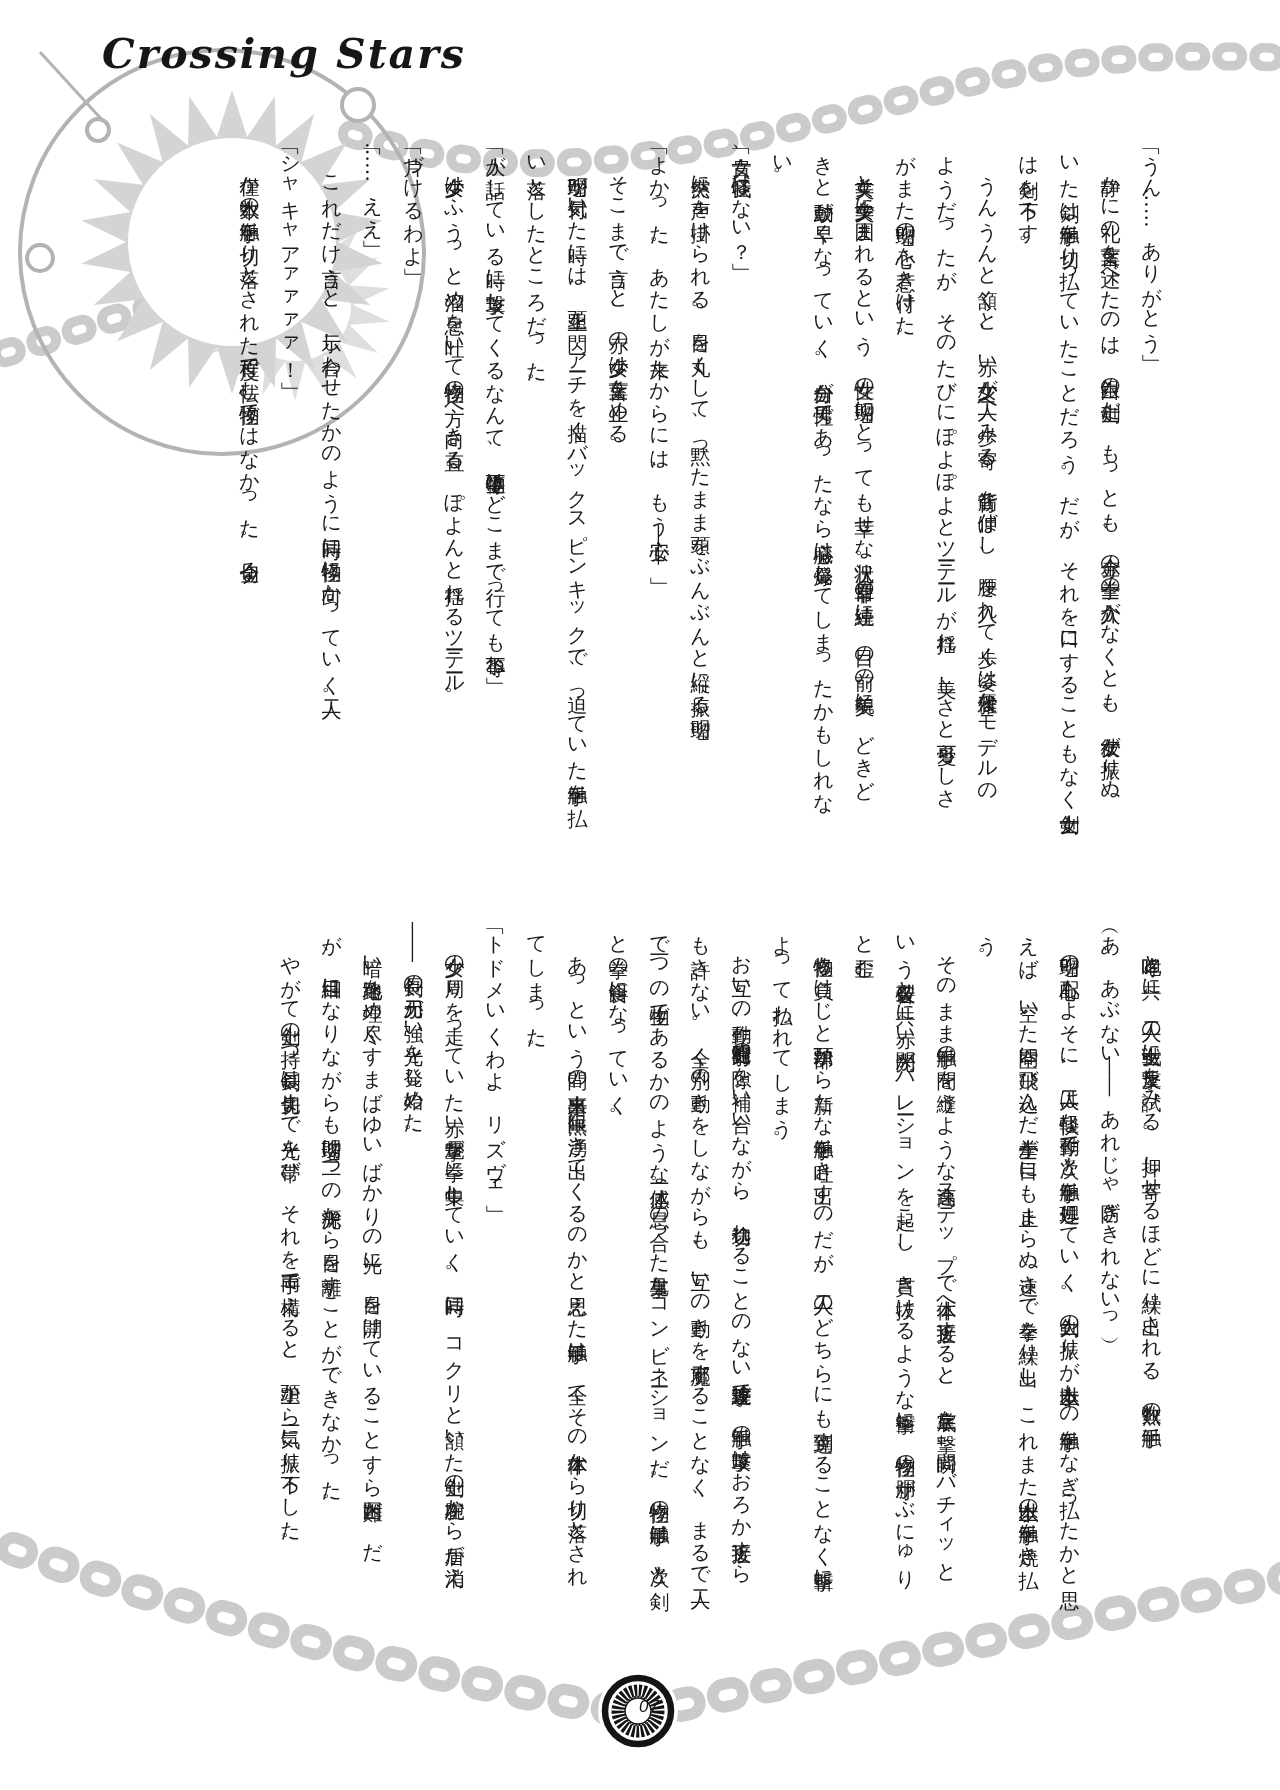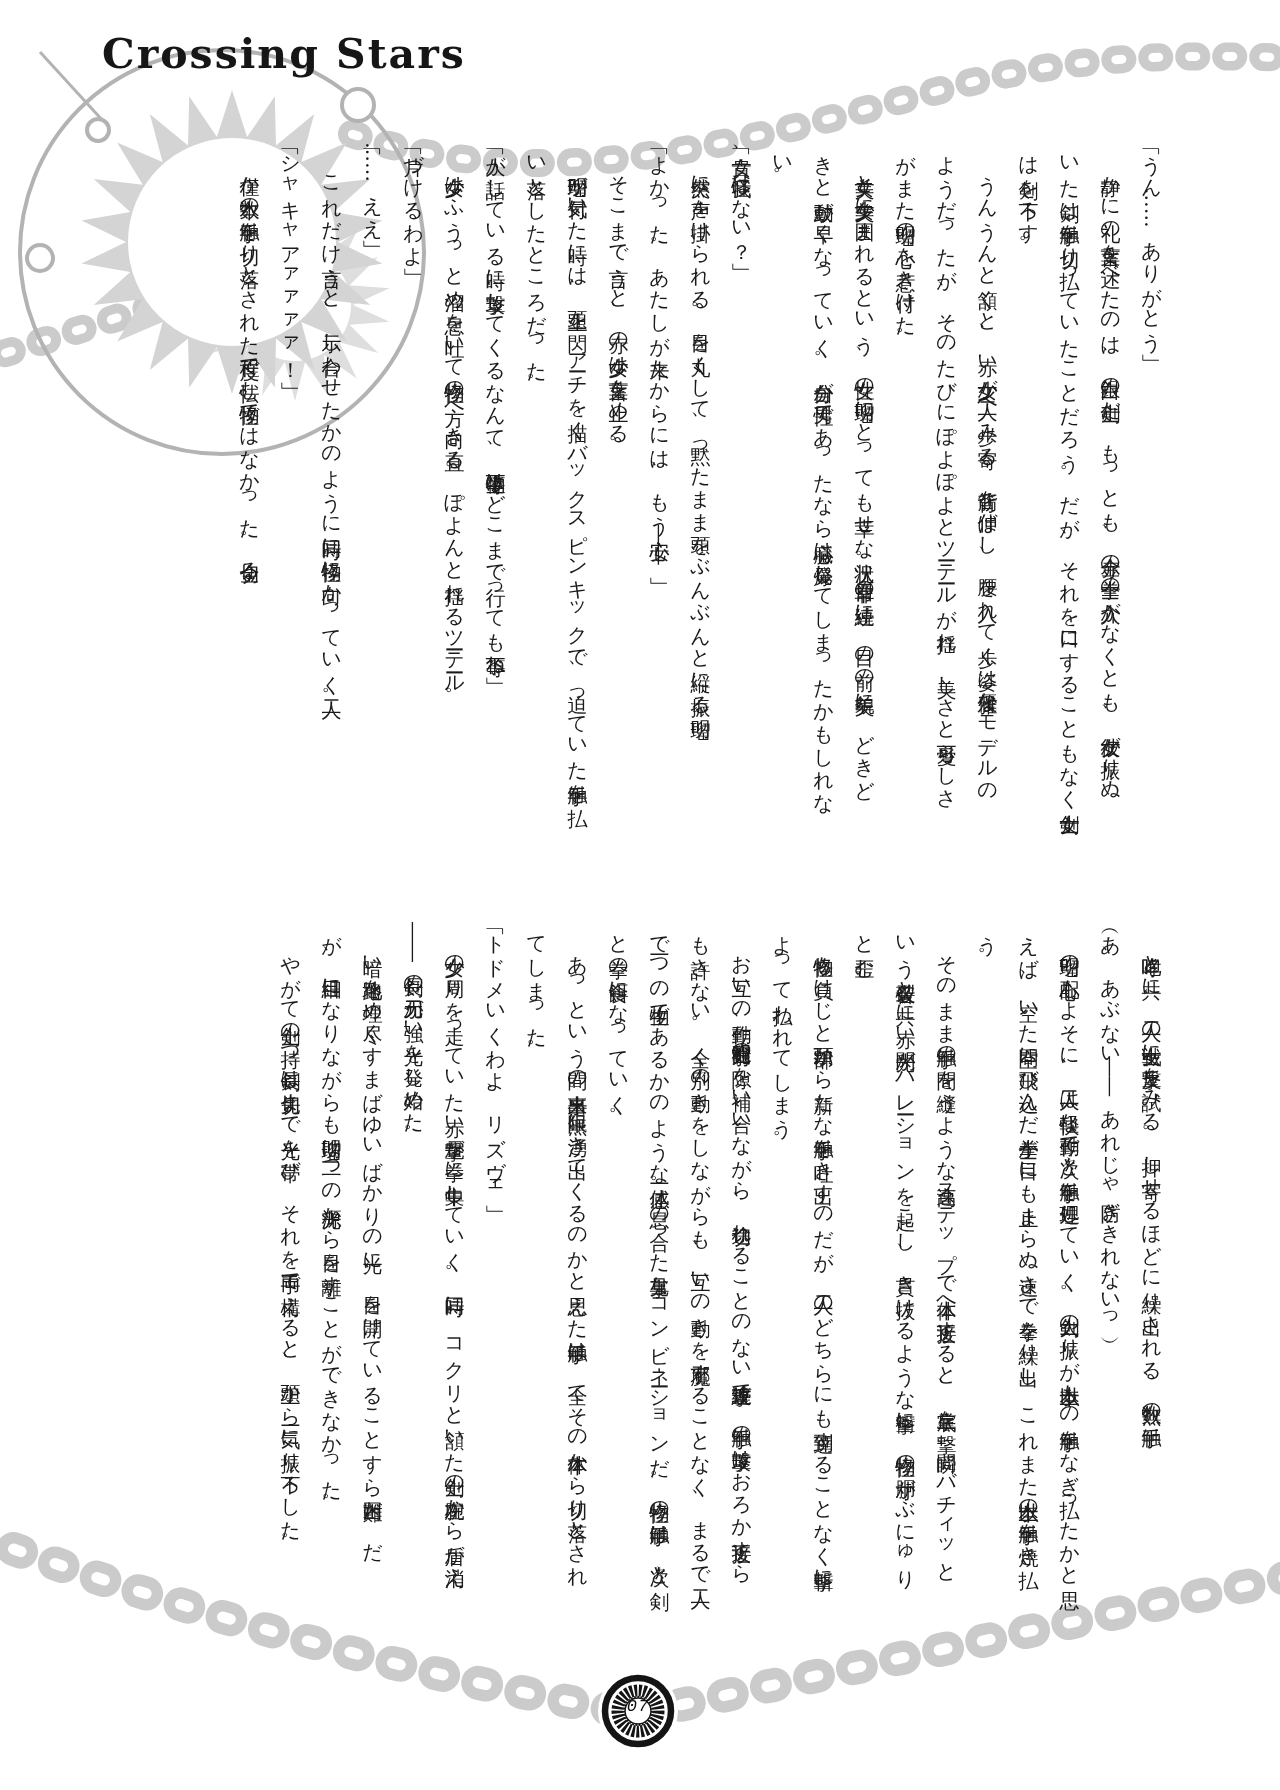--- a/index.html
+++ b/index.html
@@ -18,40 +18,40 @@
   .chain-big{stroke-width:34;stroke-dasharray:8 36;}
   .chain-big-hole{stroke-width:11;stroke-dasharray:8 36;}
   .ring{fill:none;stroke:#b3b3b3;stroke-width:4;}
   .node{fill:#ffffff;stroke:#b3b3b3;stroke-width:4;}
   .sun-big{fill:#d4d4d4;}
   .sun-small{fill:#dedede;}
   .sun-core{fill:#ffffff;}
   #title{
     position:absolute;left:102px;top:30px;z-index:2;
     font-family:"DejaVu Serif","Liberation Serif",serif;
-    font-weight:bold;
+    font-style:italic;font-weight:bold;
     font-size:41px;letter-spacing:2px;color:#161616;
     white-space:nowrap;
   }
   .vtext{
     position:absolute;right:108px;z-index:2;
     writing-mode:vertical-rl;
     text-orientation:mixed;
     font-size:20px;line-height:41px;
     color:#1b1b1b;
     letter-spacing:0;
   }
   #block-upper{top:142px;height:662px;width:1130px;}
   #block-lower{top:922px;height:662px;width:1130px;}
   .vtext p{margin:0;padding:0;}
   .vtext p.indent{text-indent:20px;}
   #page-number{
     position:absolute;left:616px;top:1697px;width:44px;height:28px;z-index:3;
-    text-align:center;
-    font-family:Liberation Mono, monospace;
+    text-align:right;
+    font-family:Liberation Sans, sans-serif;
     font-style:italic;font-size:17px;letter-spacing:1px;color:#101010;
   }
 </style>
 </head>
 <body>
 
 <svg id="deco" viewBox="0 0 1280 1790">
 
   <g>
     <path class="chain-gray chain-top" d="M 352,134 C 560,205 780,130 980,80 C 1100,53 1200,55 1300,58"></path>

